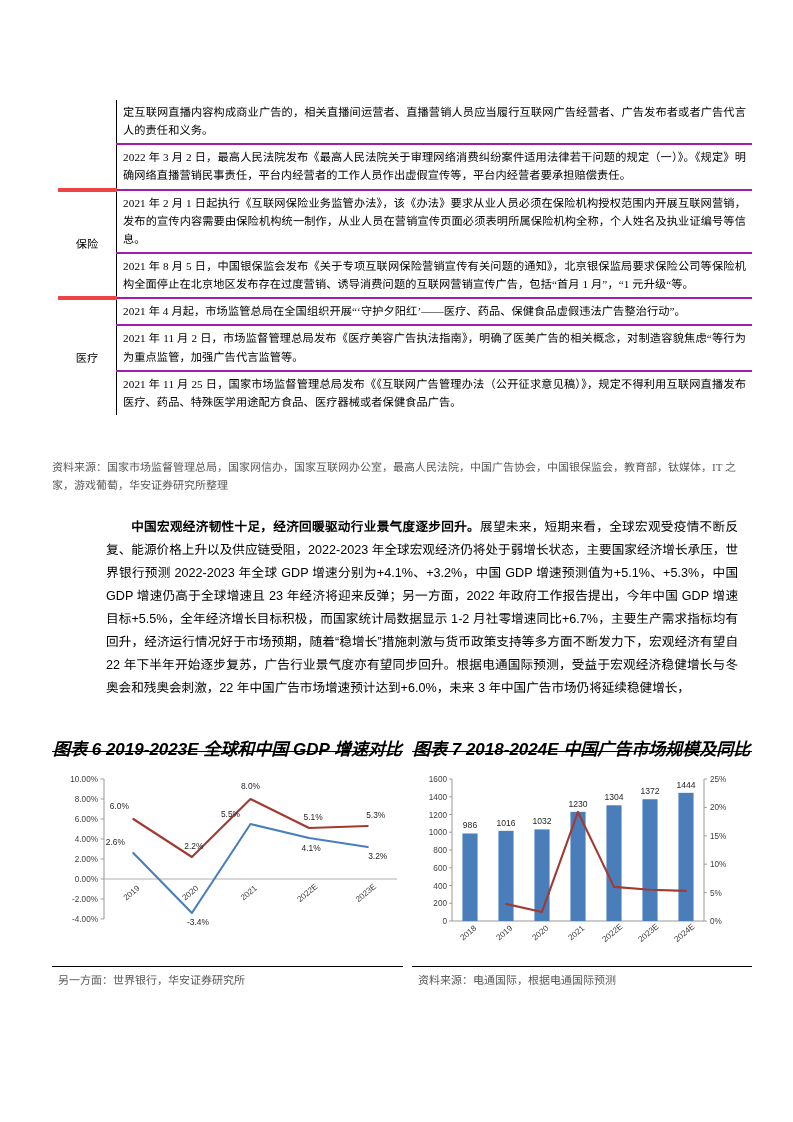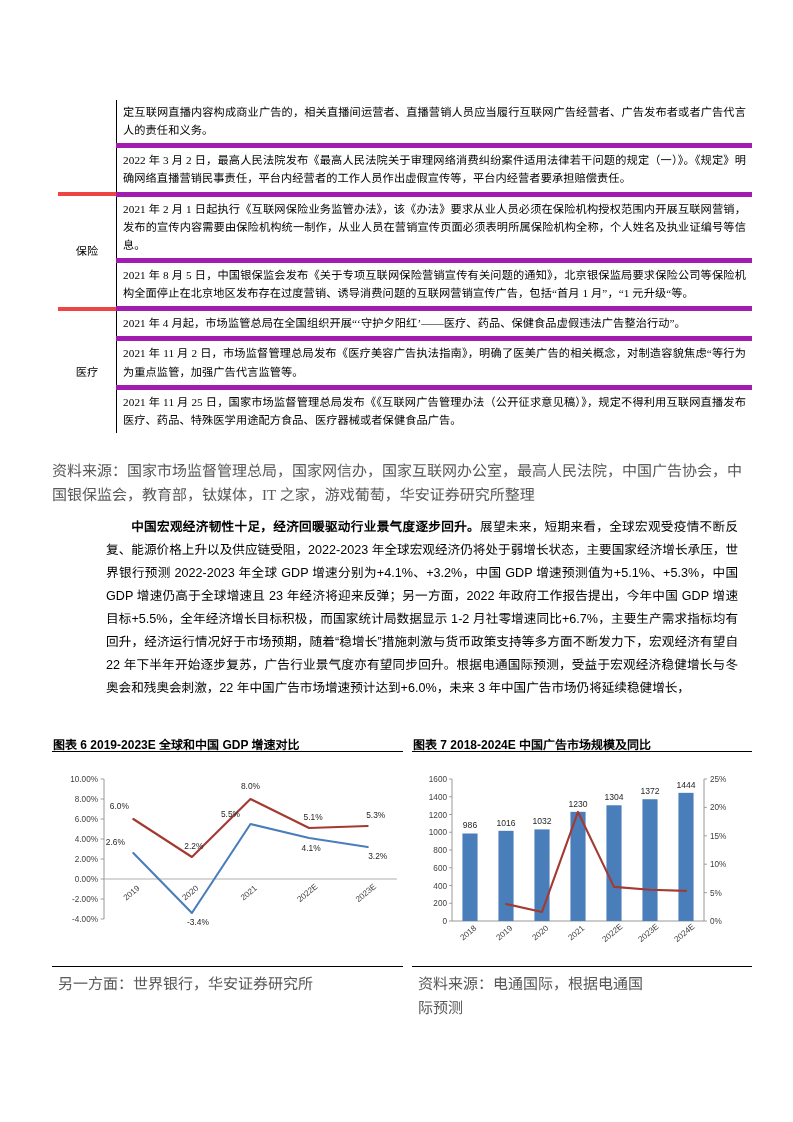--- a/index.html
+++ b/index.html
@@ -51,30 +51,30 @@
     border-right: 1px solid #000;
     border-left: none;
   }
   .reg-table td.body-cell {
     border-top: 1px solid #000;
   }
   .reg-table tr.first-row td.body-cell {
     border-top: none;
   }
   .reg-table tr.cont-row td.body-cell {
-    border-top: 5px solid #a21caf;
+    border-top: 2px solid #a21caf;
   }
   .reg-table td.cat.catline {
     border-top: 4px solid #ef4444;
   }
 
   
   .src-note {
     position: absolute;
-    font-size: 15px;
+    font-size: 11px;
     line-height: 1.62;
     color: #595959;
     font-family: "Liberation Serif", "DejaVu Serif", serif;
   }
   .src-table {
     left: 44px;
     top: 459px;
     width: 700px;
   }
 
@@ -89,24 +89,25 @@
     text-align: justify;
     text-justify: inter-ideograph;
     text-indent: 2em;
     font-family: Liberation Sans, sans-serif;
   }
   .body-par b { font-weight: bold; }
 
   
   .fig-title {
     position: absolute;
-    font-size: 12px;
+    font-size: 17px;
     font-weight: bold;
     font-family: "Liberation Sans", "DejaVu Sans", sans-serif;
     white-space: nowrap;
+    font-style: italic;
   }
   .fig6-title { left: 45px; top: 735px; }
   .fig7-title { left: 405px; top: 735px; }
 
   .fig-rule {
     position: absolute;
     height: 0;
     border-top: 1.1px solid #000;
   }
   .fig6-rule-top { left: 44px; top: 751px; width: 351px; }

